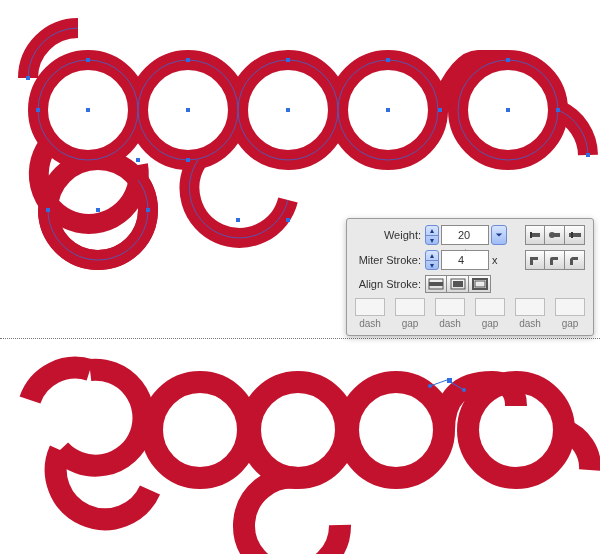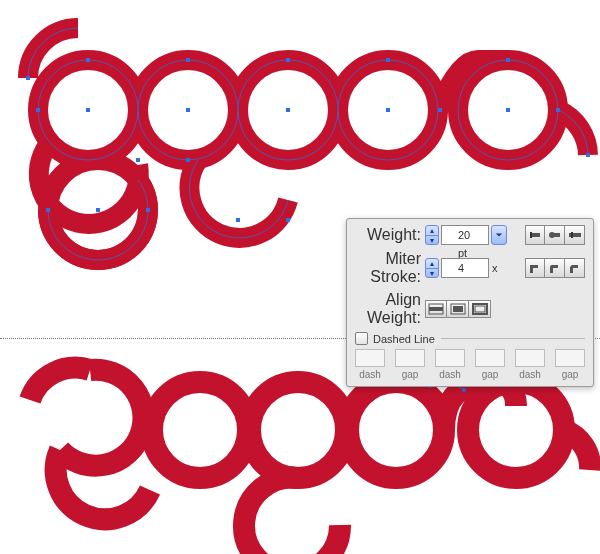--- a/index.html
+++ b/index.html
@@ -23,21 +23,21 @@
     left: 346px;
     top: 218px;
     width: 248px;
     background: #e9e9e9;
     border: 1px solid #9b9b9b;
     border-radius: 3px;
     box-shadow: 0 2px 6px rgba(0,0,0,.25);
     padding: 6px 8px 6px 8px;
   }
   .row { display: flex; align-items: center; margin-bottom: 5px; }
-  .lbl { text-align: right; width: 66px; margin-right: 4px; font-size: 16px; }
+  .lbl { text-align: right; width: 66px; margin-right: 4px; font-size: 11px; }
   .stepper {
     display: flex; flex-direction: column; width: 14px; height: 20px;
     border: 1px solid #6e8bd6; border-radius: 3px; overflow: hidden; margin-right: 2px;
     background: linear-gradient(#d6e4ff,#9fbcf5);
   }
   .stepper span { flex:1; text-align:center; line-height:9px; font-size:8px; color:#1c3a8a; cursor:pointer; }
   .stepper span:first-child { border-bottom:1px solid #6e8bd6; }
   .num {
     width: 48px; height:20px; border:1px solid #8a8a8a; background:#fff;
     padding: 0 16px; font-size:11px; line-height:18px;
@@ -245,21 +245,21 @@
           </div>
         <div class="b">
             <svg viewBox="0 0 14 14">
               <path d="M2 12 L2 6 L4 4 L10 4 L10 7 L5 7 L5 12 Z" fill="#555"></path>
             </svg>
           </div>
       </div>
     </div>
 
     <div class="row align-row">
-      <div class="lbl">Align Weight:</div>
+      <div class="lbl">Align Stroke:</div>
       <div class="align-buttons">
         <div class="ab">
             <svg viewBox="0 0 16 12">
               <rect x="1" y="1" width="14" height="10" fill="none" stroke="#555"></rect>
               <rect x="1" y="4" width="14" height="4" fill="#555"></rect>
             </svg>
           </div>
         <div class="ab">
             <svg viewBox="0 0 16 12">
               <rect x="1" y="1" width="14" height="10" fill="none" stroke="#555"></rect>
@@ -268,25 +268,20 @@
           </div>
         <div class="ab">
             <svg viewBox="0 0 16 12">
               <rect x="3" y="3" width="10" height="6" fill="none" stroke="#555"></rect>
               <rect x="1" y="1" width="14" height="10" fill="none" stroke="#555" stroke-width="2"></rect>
             </svg>
           </div>
       </div>
     </div>
 
-    <div class="dashed-row">
-      <div class="chk"></div>
-      <span>Dashed Line</span>
-      <div class="line"></div>
-    </div>
 
     <div class="dashgrid">
       <div class="cell">
           <div class="inp"></div>
           <div class="cap">dash</div>
         </div>
       <div class="cell">
           <div class="inp"></div>
           <div class="cap">gap</div>
         </div>

